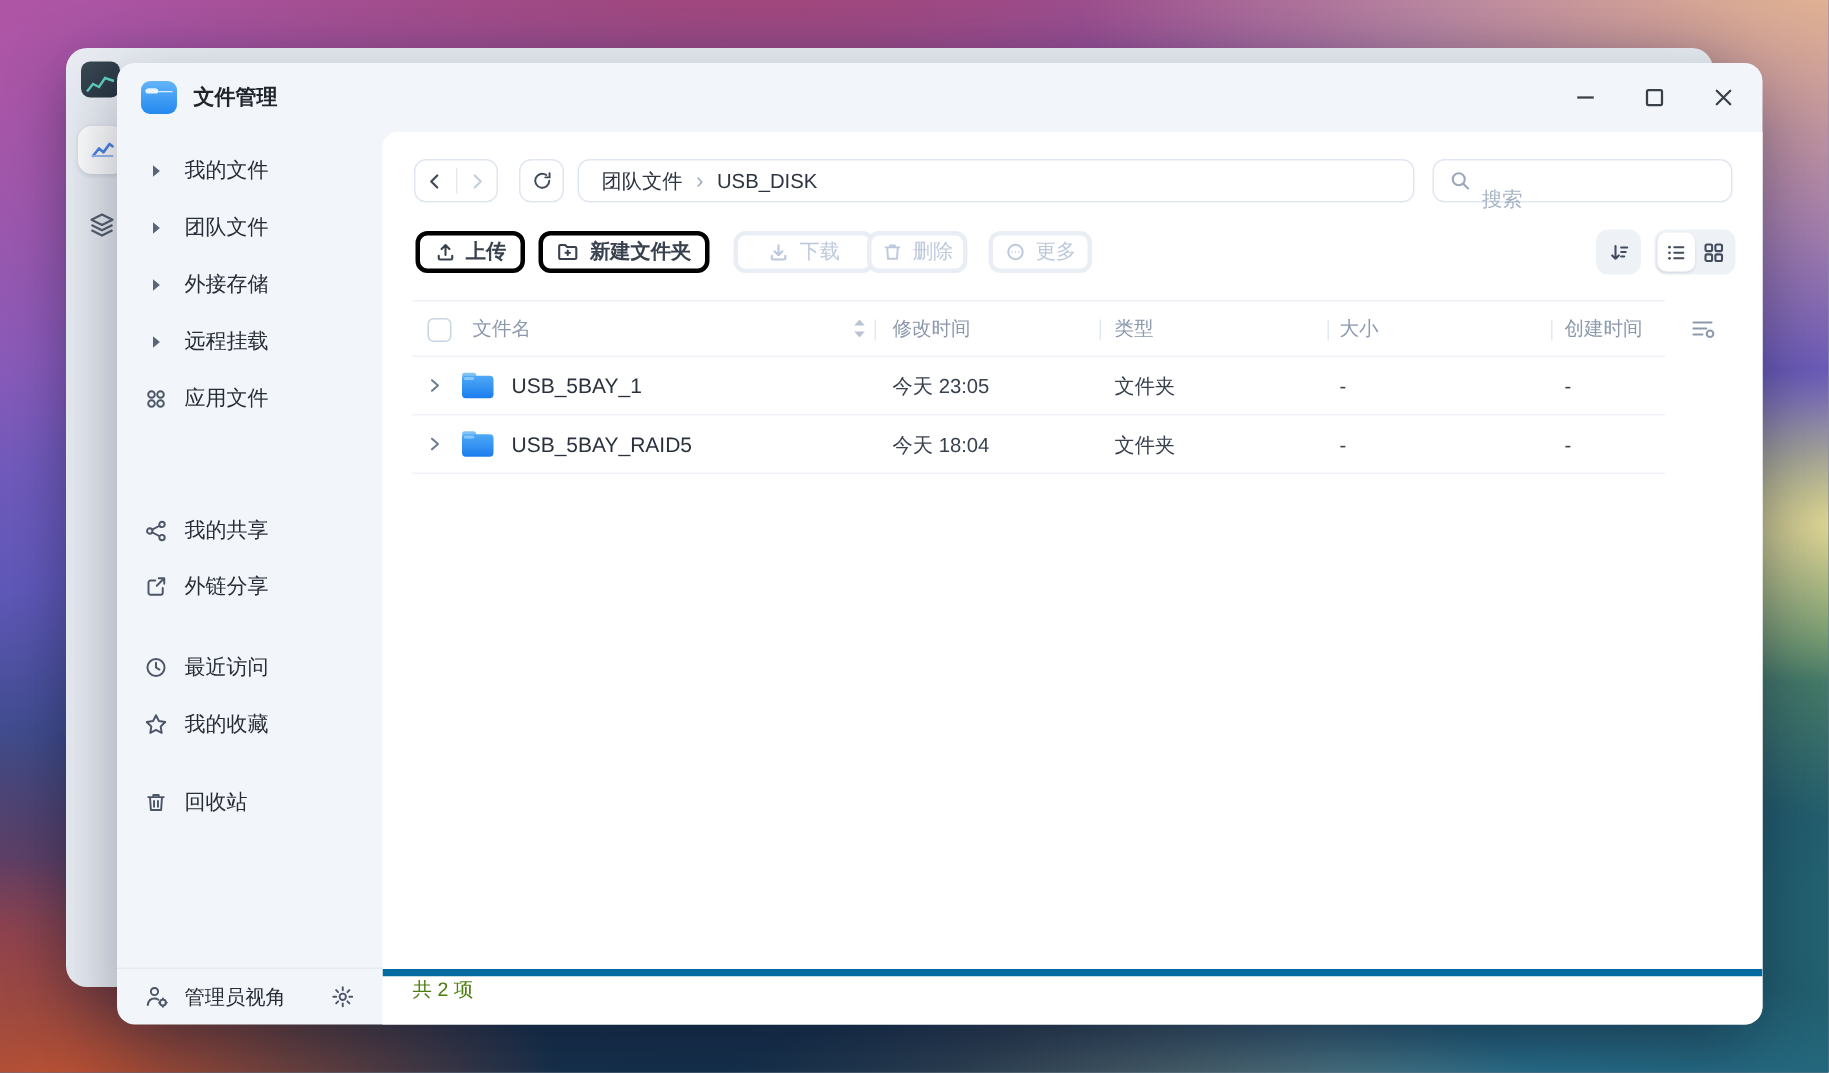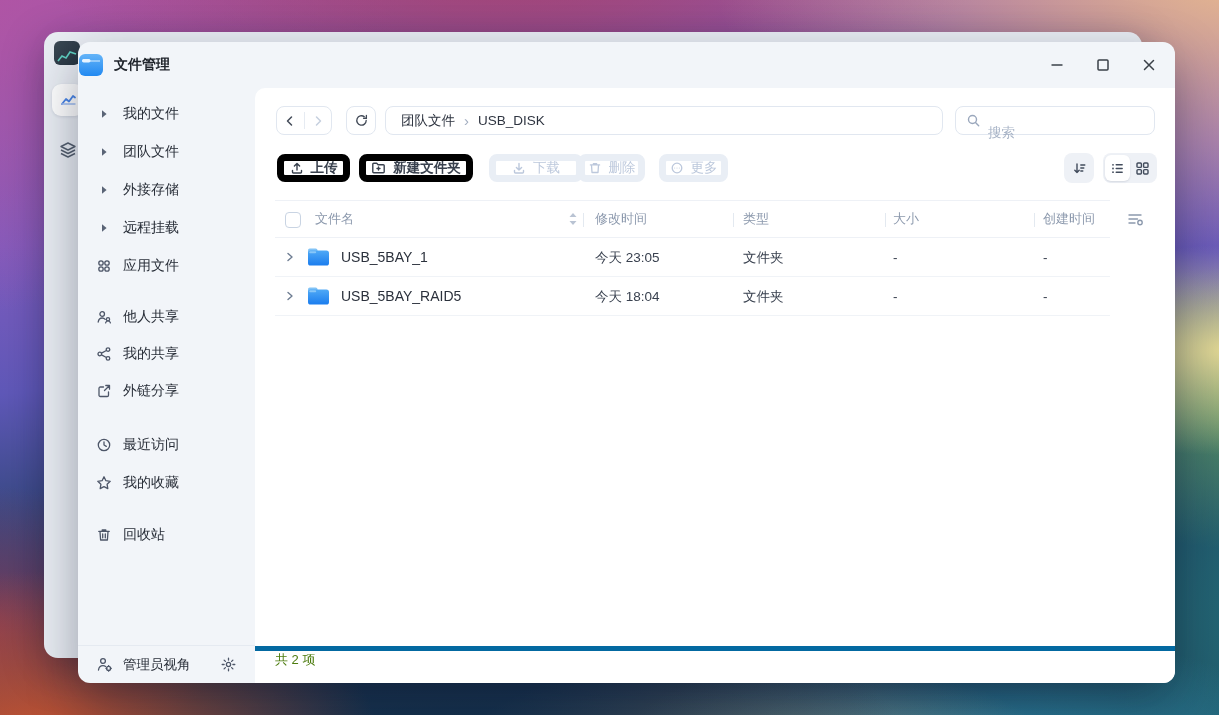--- a/index.html
+++ b/index.html
@@ -37,21 +37,21 @@
     display:flex; align-items:center; justify-content:center; }
   .bd-layers { position:absolute; left:12px; top:106px; width:24px; height:24px;
     color:#55606f; display:flex; align-items:center; justify-content:center; }
 
   
   .window { position:absolute; left:78px; top:42px; width:1097px; height:641px;
     background:#f2f5f9; border-radius:12px;
     box-shadow:0 18px 50px rgba(12,18,40,.38); }
 
   .titlebar { position:absolute; left:0; top:0; right:0; height:46px;
-    display:flex; align-items:center; }
+    display:flex; align-items:center; padding-left:15px; }
   .app-title { margin-left:10px; font-size:14px; font-weight:bold; color:#20252c; }
   .win-controls { position:absolute; right:11px; top:8px; display:flex; gap:16px; }
   .win-btn { width:30px; height:30px; display:flex; align-items:center;
     justify-content:center; color:#3a4048; border-radius:6px; cursor:default; }
 
   
   .sidebar { position:absolute; left:0; top:46px; width:177px; bottom:0; }
   .side-item { position:absolute; left:0; height:30px; width:100%;
     display:flex; align-items:center; gap:11px; padding:0 18px;
     font-size:14px; color:#272d37; cursor:default; }
@@ -77,21 +77,21 @@
   .breadcrumb { left:130px; top:18px; width:558px; padding:0 15px; gap:9px;
     font-size:13.5px; color:#2e3440; }
   .breadcrumb .crumb-sep { color:#a2adc0; font-size:15px; line-height:1; }
   .searchbox { left:700px; top:18px; width:200px; padding:0 10px; gap:7px;
     color:#9aa7bc; }
   .searchbox input { border:none; outline:none; background:transparent; width:140px;
     font-size:13.5px; color:#2e3440; font-family:inherit;margin-top:24px; }
   .searchbox input::placeholder { color:#a7b3c6; }
 
   .tbtn { position:absolute; top:66px; height:28px; background:#fff;
-    border:7px solid #000000; border-radius:8px; display:flex; align-items:center;
+    border:3px solid #000000; border-radius:8px; display:flex; align-items:center;
     justify-content:center; gap:7px; font-size:13.5px; font-weight:bold;
     color:#39414e; cursor:pointer; }
   .tbtn .ic { display:flex; }
   .tbtn.disabled { color:#bcc8dc; border-color:#e9eef5; cursor:default; font-weight:normal; }
   .sq-btn { position:absolute; top:65px; width:30px; height:30px; background:#eef1f6;
     border-radius:8px; display:flex; align-items:center; justify-content:center;
     color:#424c5c; }
   .viewseg { position:absolute; left:848px; top:65px; width:54px; height:30px;
     background:#eef1f6; border-radius:8px; display:flex; align-items:center;
     padding:2px; }
@@ -222,31 +222,20 @@
           <svg width="16" height="16" viewBox="0 0 16 16" fill="none" stroke="currentColor" stroke-width="1.3">
             <circle cx="5" cy="5" r="2.2"></circle>
             <circle cx="11" cy="5" r="2.2"></circle>
             <circle cx="5" cy="11" r="2.2"></circle>
             <circle cx="11" cy="11" r="2.2"></circle>
           </svg>
         </span>
       <span>应用文件</span>
     </div>
 
-    <div class="side-item" style="top:214px">
-      <span class="ic">
-          <svg width="16" height="16" viewBox="0 0 16 16" fill="none" stroke="currentColor" stroke-width="1.3" stroke-linecap="round">
-            <circle cx="6.2" cy="5" r="2.3"></circle>
-            <path d="M2.2 13c.4-2.6 2-4 4-4 1.2 0 2.2.5 3 1.4"></path>
-            <circle cx="12" cy="10.2" r="1.6"></circle>
-            <path d="M9.6 13.8c.3-1.3 1.2-2 2.4-2s2.1.7 2.4 2"></path>
-          </svg>
-        </span>
-      <span>他人共享</span>
-    </div>
     <div class="side-item" style="top:251px">
       <span class="ic">
           <svg width="16" height="16" viewBox="0 0 16 16" fill="none" stroke="currentColor" stroke-width="1.3">
             <circle cx="12" cy="3.6" r="1.8"></circle>
             <circle cx="3.8" cy="8" r="1.8"></circle>
             <circle cx="12" cy="12.4" r="1.8"></circle>
             <path d="M5.5 7.1l4.9-2.6M5.5 8.9l4.9 2.6"></path>
           </svg>
         </span>
       <span>我的共享</span>

